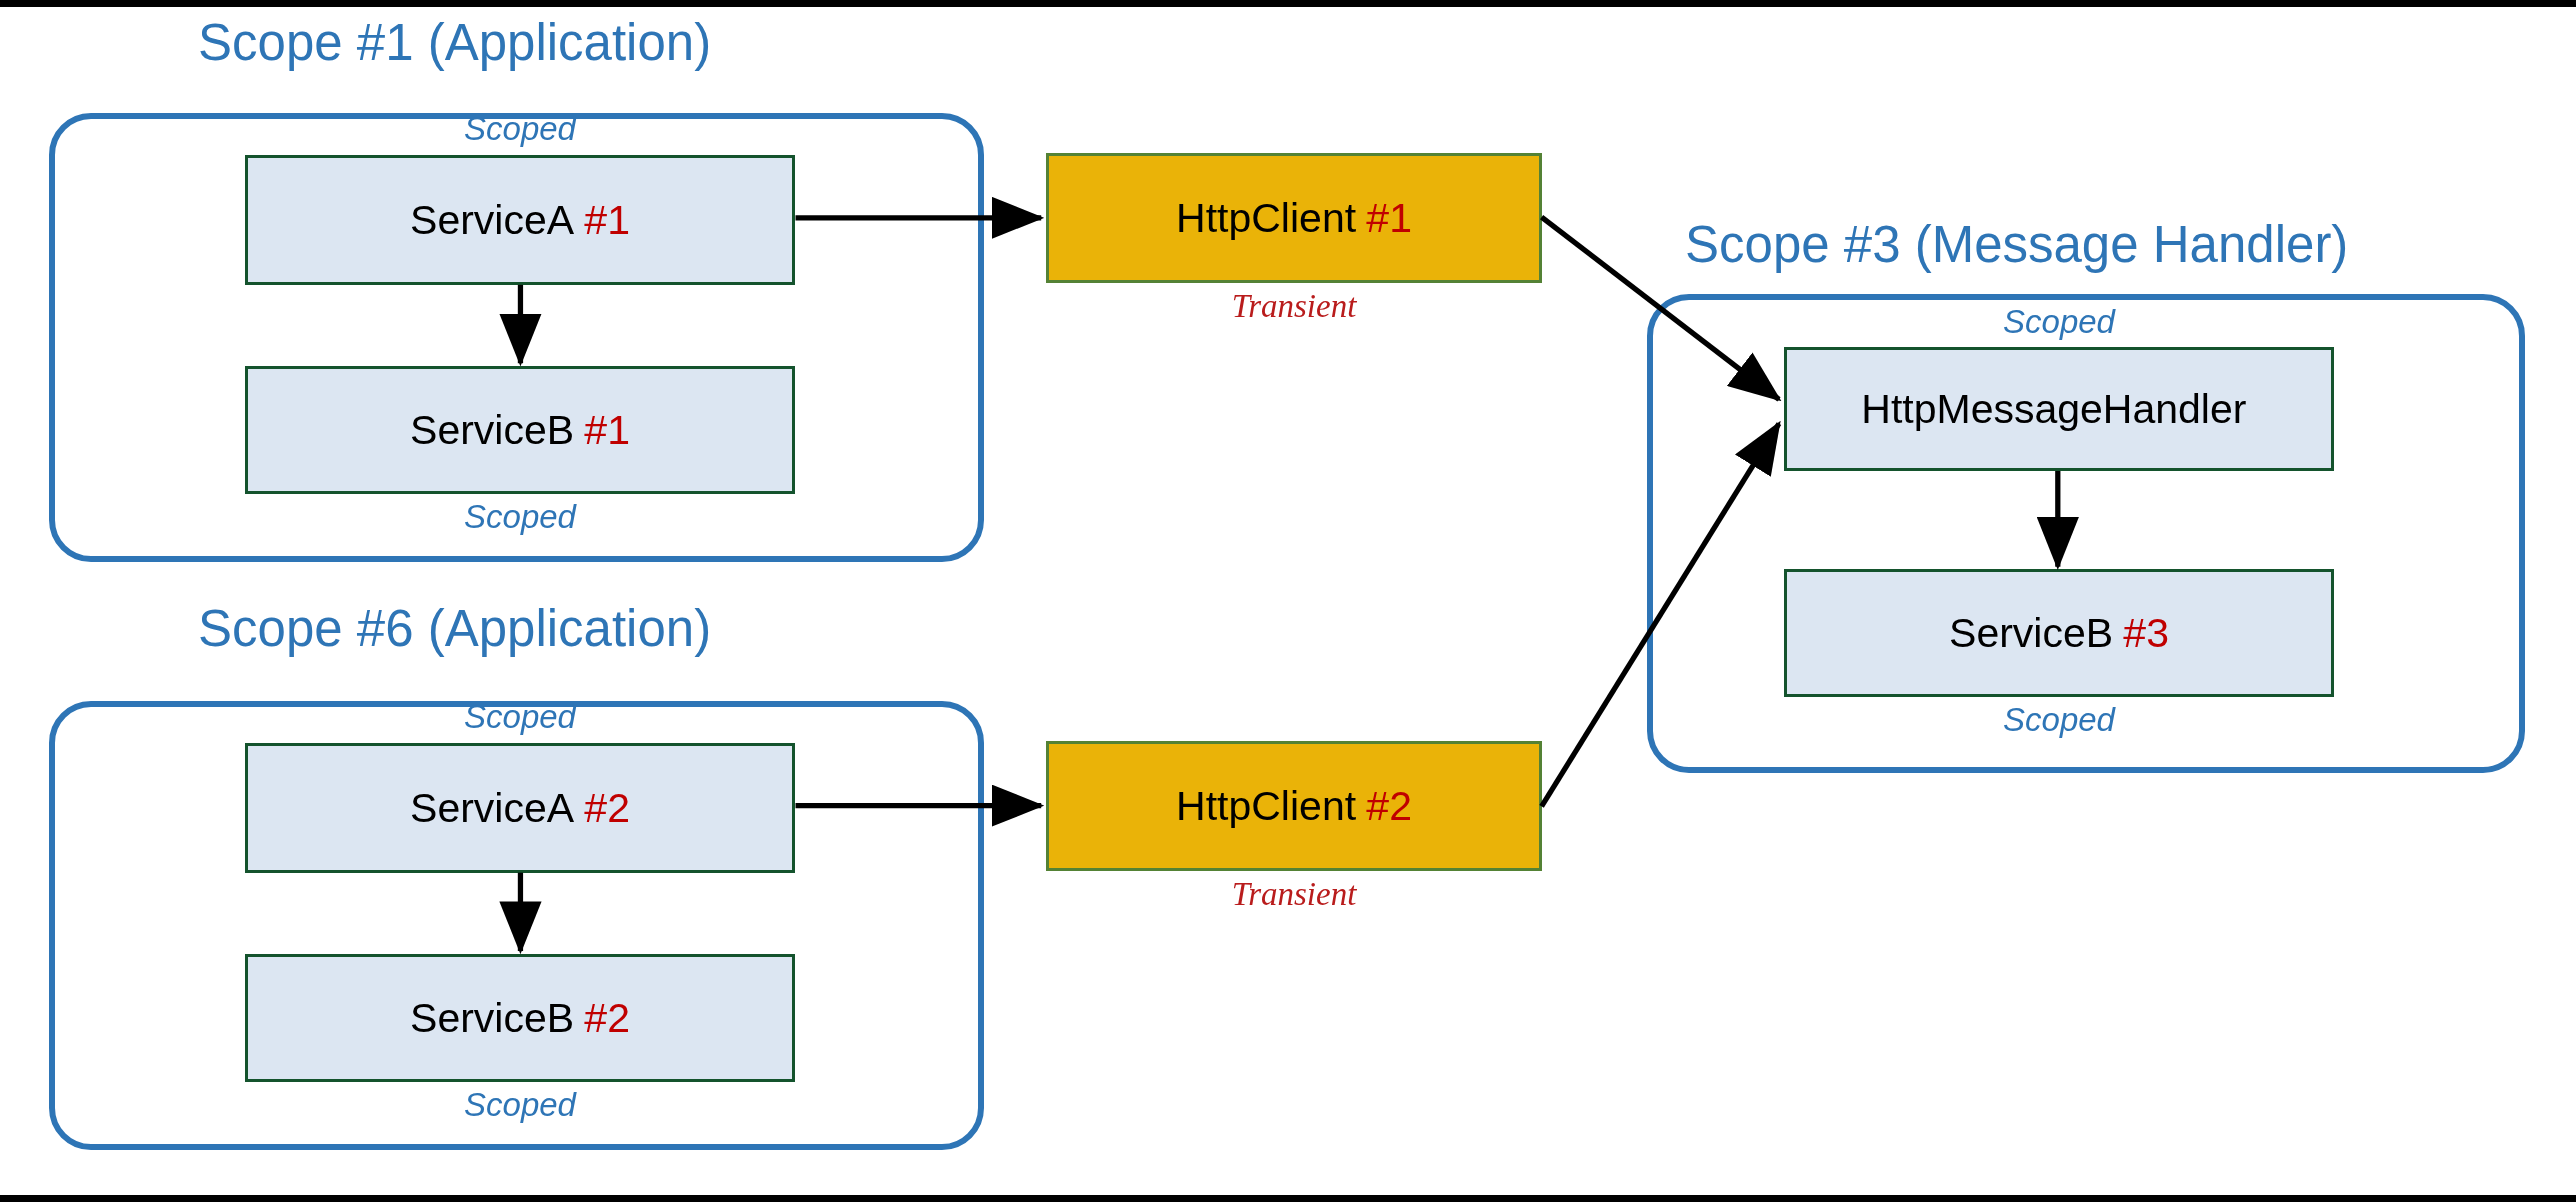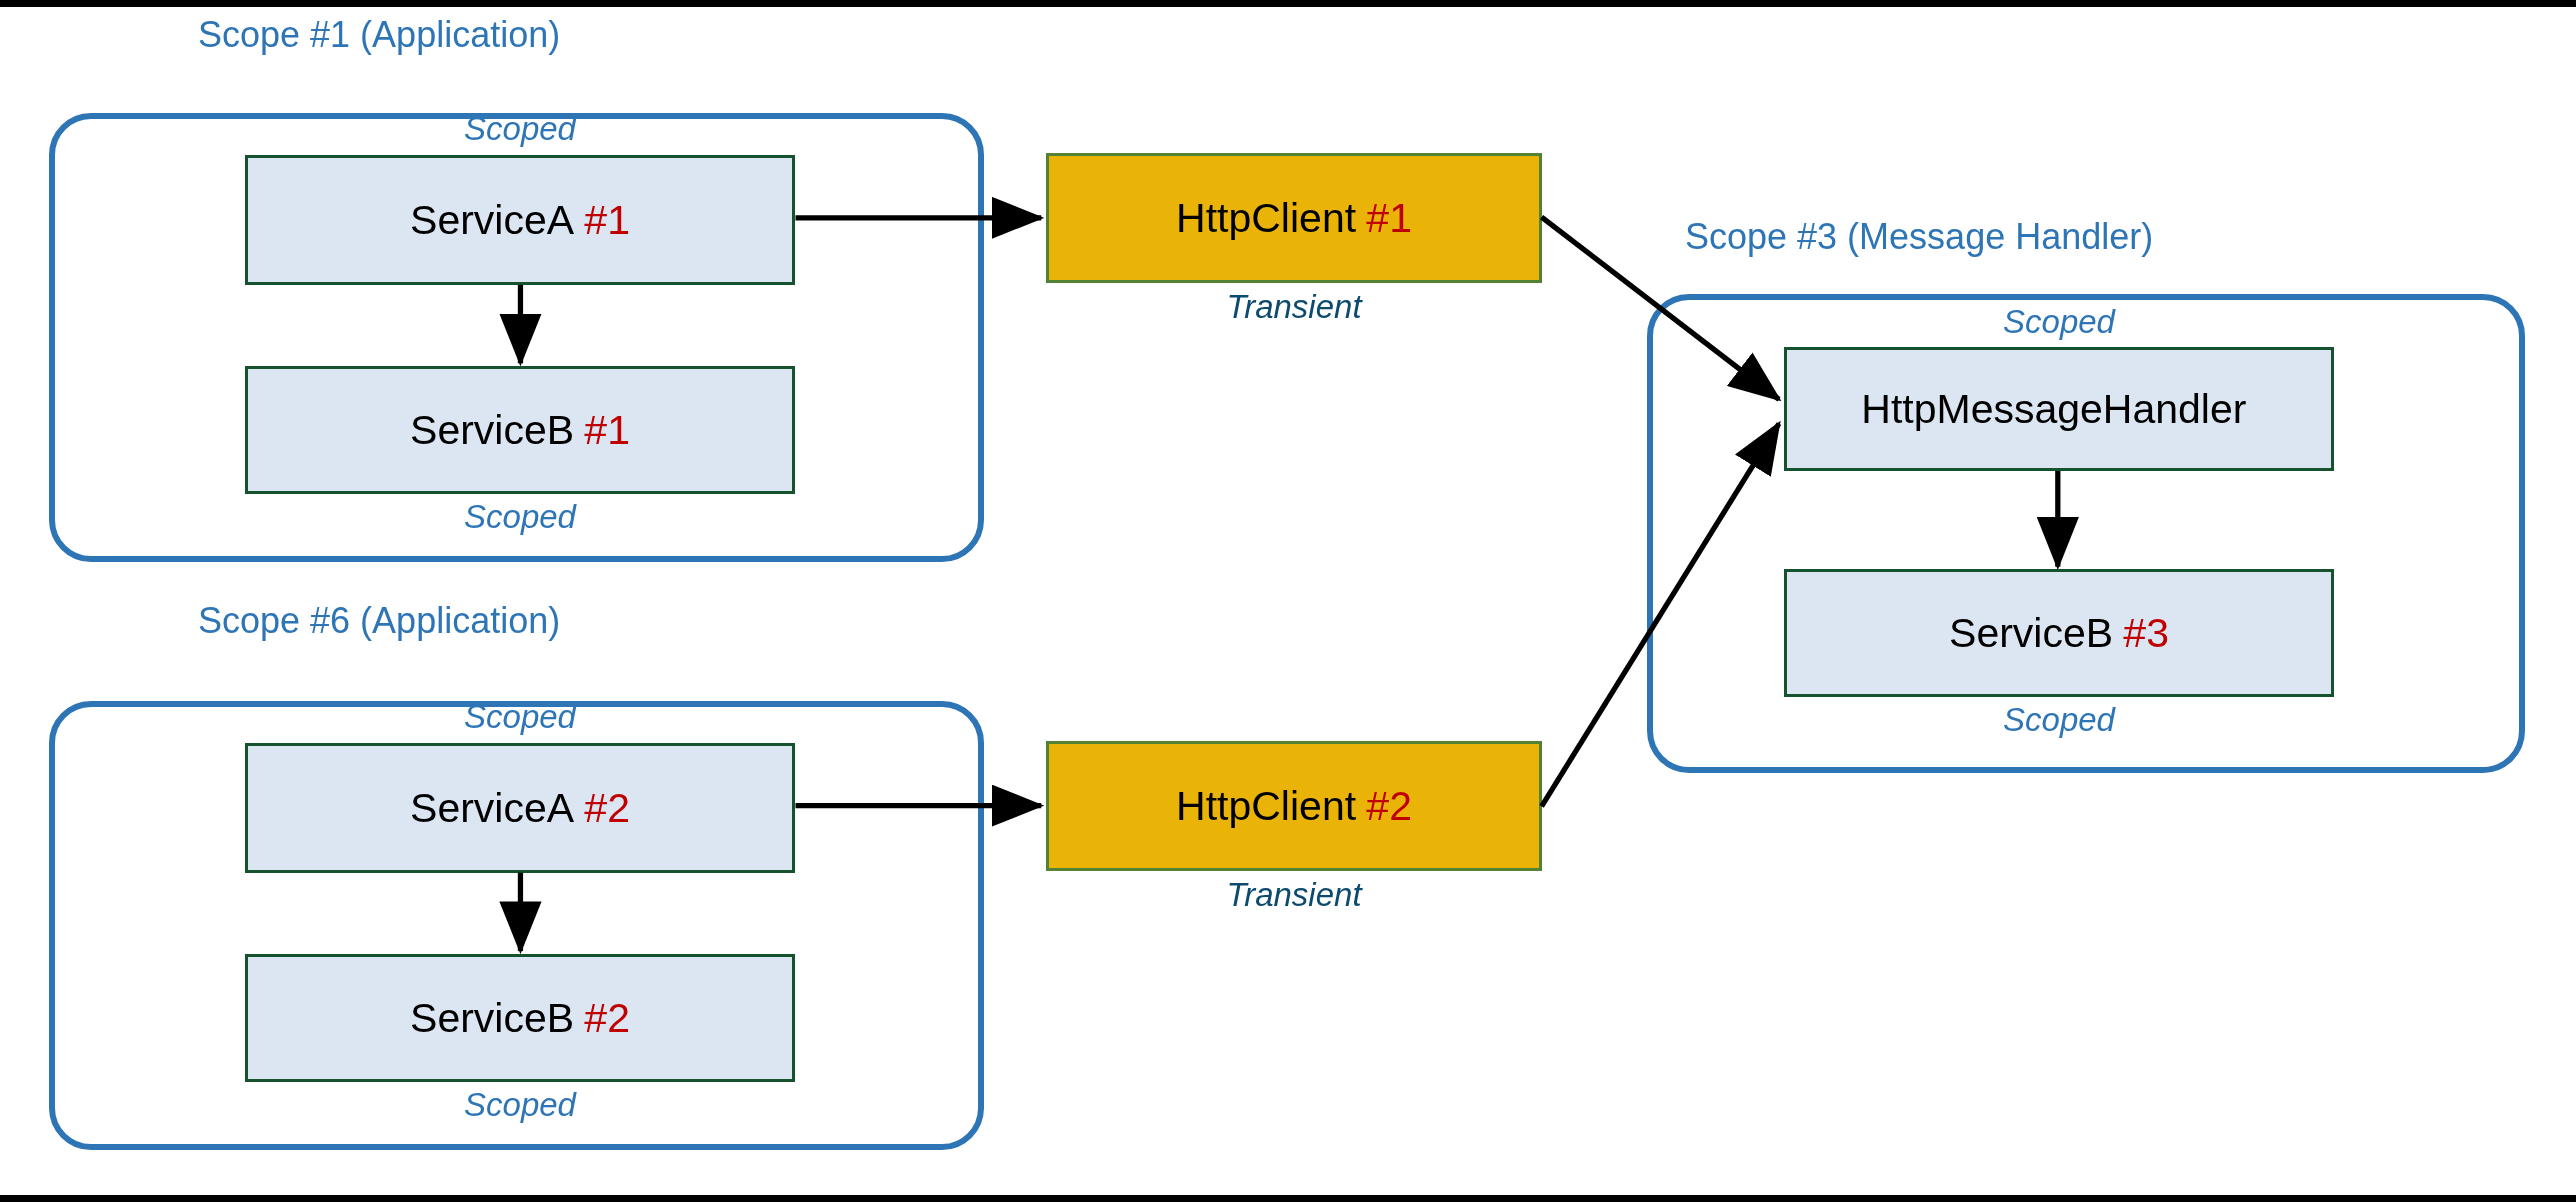--- a/index.html
+++ b/index.html
@@ -32,21 +32,21 @@
   .scope {
     position: absolute;
     box-sizing: border-box;
     border: 6.8px solid #2e75b6;
     border-radius: 42px;
     background: transparent;
   }
   .scope-title {
     position: absolute;
     color: #2e75b6;
-    font-size: 36px;
+    font-size: 51px;
     line-height: 1;
     white-space: nowrap;
     font-weight: 400;
   }
 
   
   .node {
     position: absolute;
     box-sizing: border-box;
     display: flex;
@@ -73,21 +73,21 @@
   
   .lifetime {
     position: absolute;
     font-style: italic;
     font-size: 33px;
     line-height: 1;
     white-space: nowrap;
     text-align: center;
   }
   .lifetime.scoped { color: #2e75b6; }
-  .lifetime.transient { color: #0c4a6e; }
+  .lifetime.transient { color: #b91c1c; font-family: Liberation Serif, serif; }
 
   
   #arrows {
     position: absolute;
     left: 0;
     top: 0;
     width: 2576px;
     height: 1202px;
     pointer-events: none;
   }

